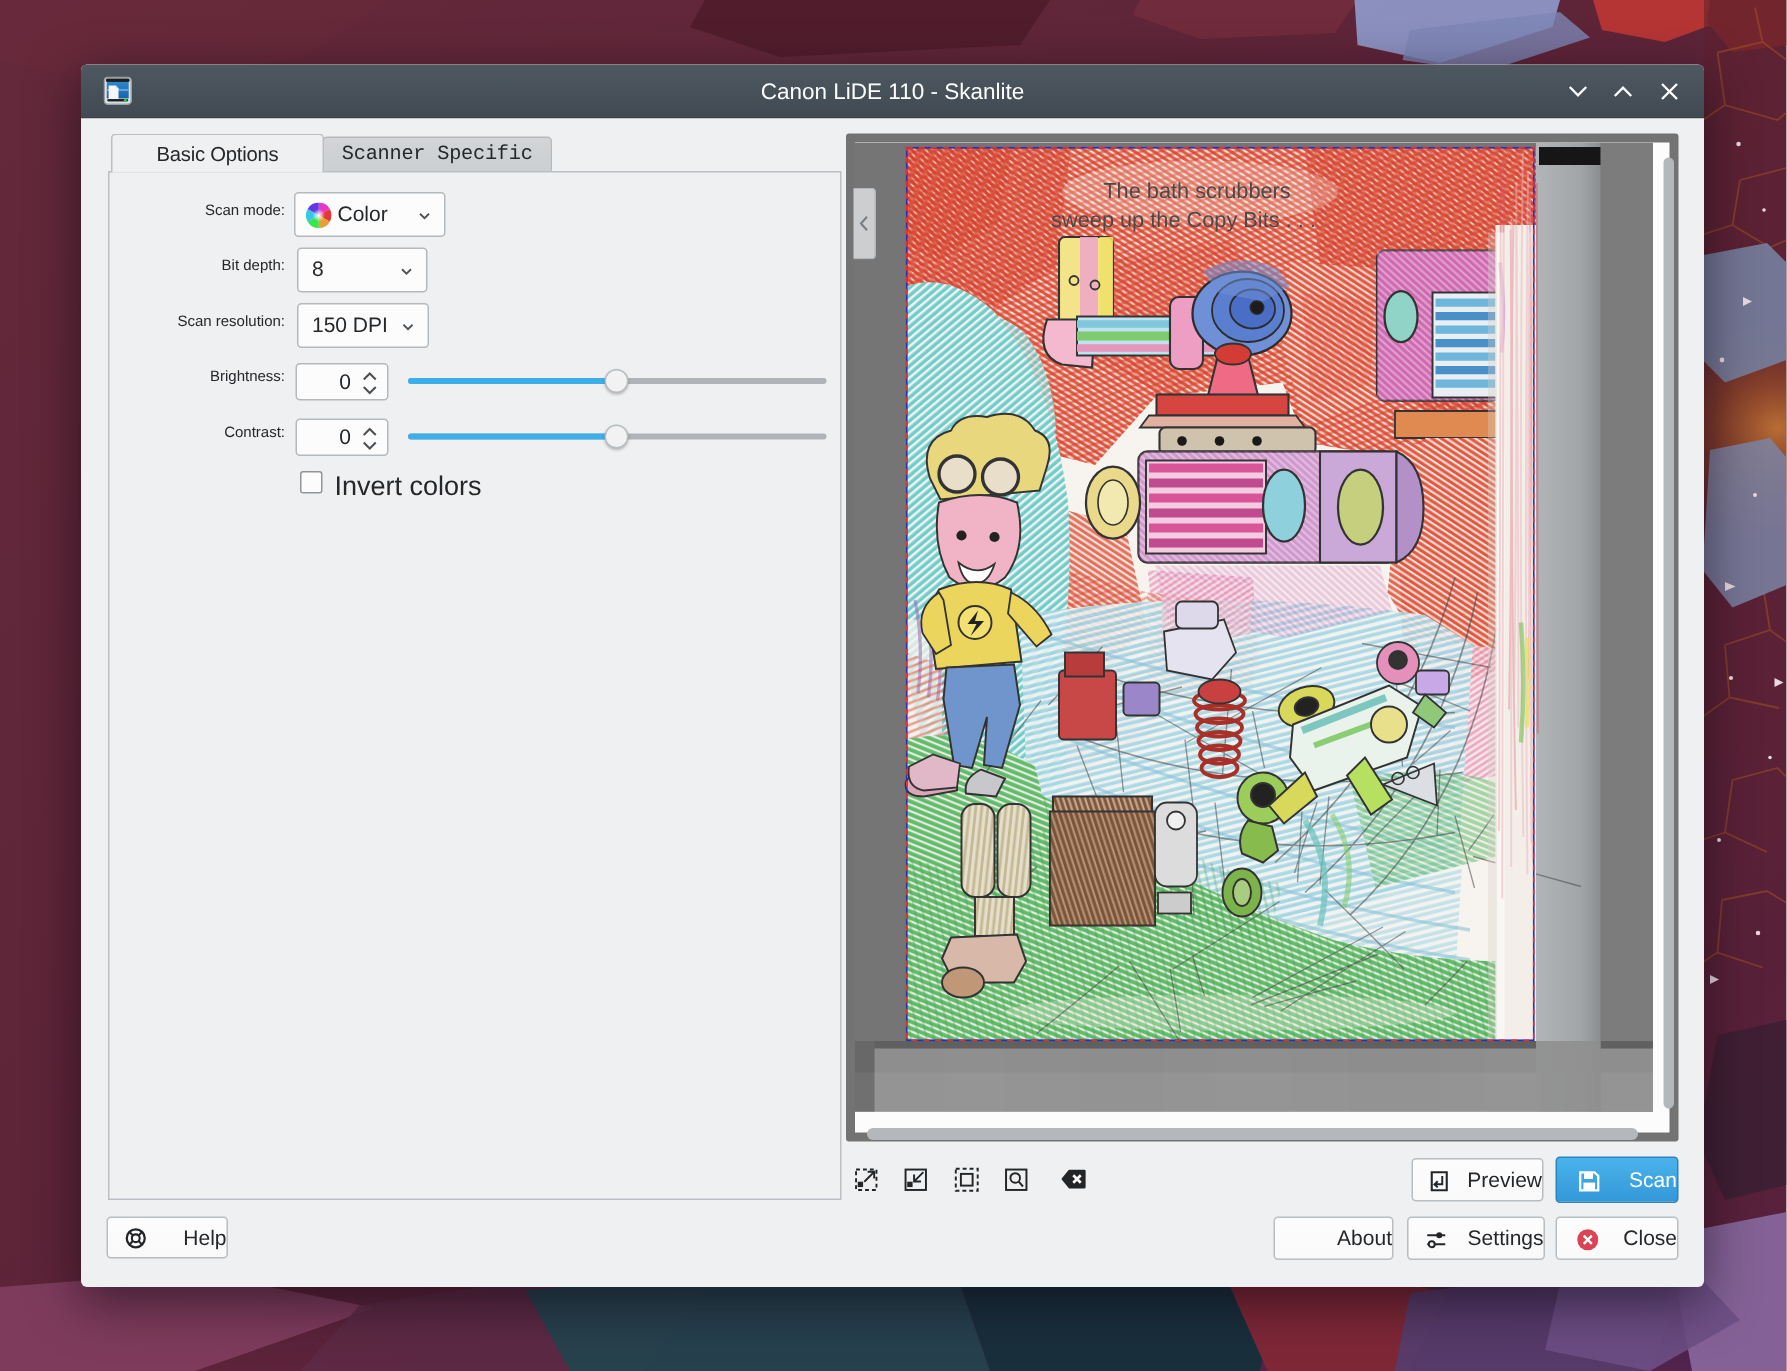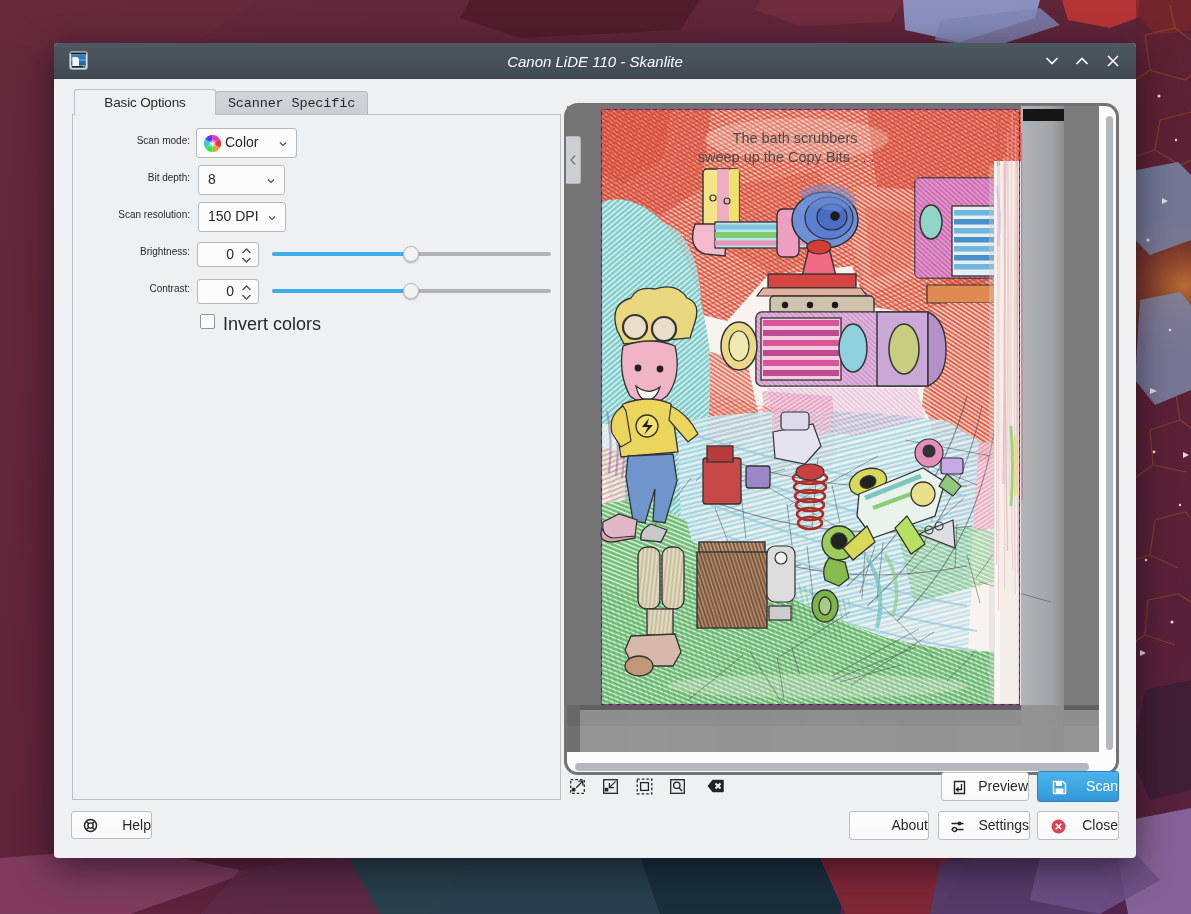--- a/index.html
+++ b/index.html
@@ -6,21 +6,21 @@
   body{width:1191px;height:914px;overflow:hidden;position:relative;
        font-family:"Liberation Sans",sans-serif;}
   #wall{position:absolute;left:0;top:0;}
   #win{position:absolute;left:54px;top:43px;width:1082px;height:815px;
        border-radius:4px;box-shadow:0 10px 34px rgba(10,5,15,.55);
        background:#eff0f1;}
   #titlebar{position:absolute;left:0;top:0;width:1082px;height:36px;
        background:linear-gradient(#4e5861,#414a52);
        border-radius:4px 4px 0 0;border-bottom:1px solid #3a4249;box-sizing:border-box;}
   #title{position:absolute;left:0;top:0;width:100%;height:36px;line-height:37px;
-       text-align:center;color:#fbfcfc;font-size:15px;font-style:italic;}
+       text-align:center;color:#fbfcfc;font-size:15px;}
   .tbicon{position:absolute;top:10px;}
   
   .tab{position:absolute;font-size:13.5px;color:#25282b;text-align:center;
        box-sizing:border-box;letter-spacing:-0.15px;}
   #tab1{left:20px;top:46px;width:142px;height:26px;line-height:25px;
        background:#eff0f1;border:1px solid #bcc0c4;border-bottom:none;
        border-radius:3px 3px 0 0;z-index:3;}
   #tab2{left:161px;top:48px;width:153px;height:24px;line-height:23px;
        background:linear-gradient(#d2d4d6,#cccfd1);border:1px solid #b6babe;
        border-radius:3px 3px 0 0;z-index:1;font-family:Liberation Mono, monospace;}
@@ -29,23 +29,23 @@
   .lbl{position:absolute;font-size:10px;color:#25282b;text-align:right;
        left:0;width:117px;white-space:nowrap;}
   .sltrack{position:absolute;width:279px;height:4px;background:#b0b4b8;border-radius:2px;}
   .slfill{position:absolute;height:4px;background:#3daee9;border-radius:2px;}
   .slhandle{position:absolute;width:16px;height:16px;border-radius:8px;background:#f2f2f3;
        border:1px solid #b9bdc1;box-sizing:border-box;box-shadow:0 1px 2px rgba(0,0,0,.25);}
   .combo,.spin{position:absolute;box-sizing:border-box;background:#fcfcfc;
        border:1px solid #b4b9be;border-radius:3px;font-size:14px;color:#25282b;}
   .chev{position:absolute;width:8px;height:8px;}
   
-  #preview{position:absolute;left:510px;top:60px;width:555px;height:672px;
-       box-sizing:border-box;border:3px solid #737373;background:#fcfcfc;
-       border-radius:14px;}
+  #preview{position:absolute;left:510px;top:46px;width:555px;height:672px;
+       box-sizing:border-box;border:6px solid #737373;background:#fcfcfc;
+       border-radius:2px;}
   #scanimg{position:absolute;left:0px;top:0px;}
   .btn{position:absolute;box-sizing:border-box;background:linear-gradient(#fdfdfd,#f9f9fa);
        border:1px solid #b9bec3;border-radius:3px;font-size:14px;color:#25282b;
        text-align:right;}
 </style>
 </head>
 <body>
 <svg id="wall" width="1191" height="914">
  <defs>
   <linearGradient id="wg1" x1="0" y1="0" x2="1" y2="1">

